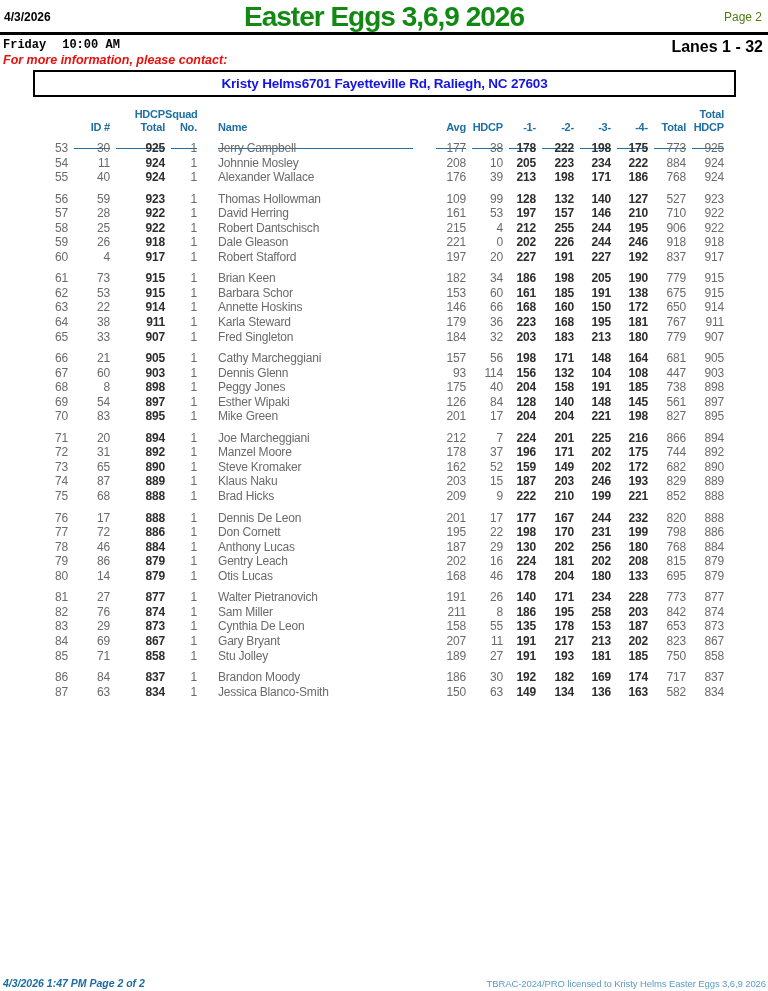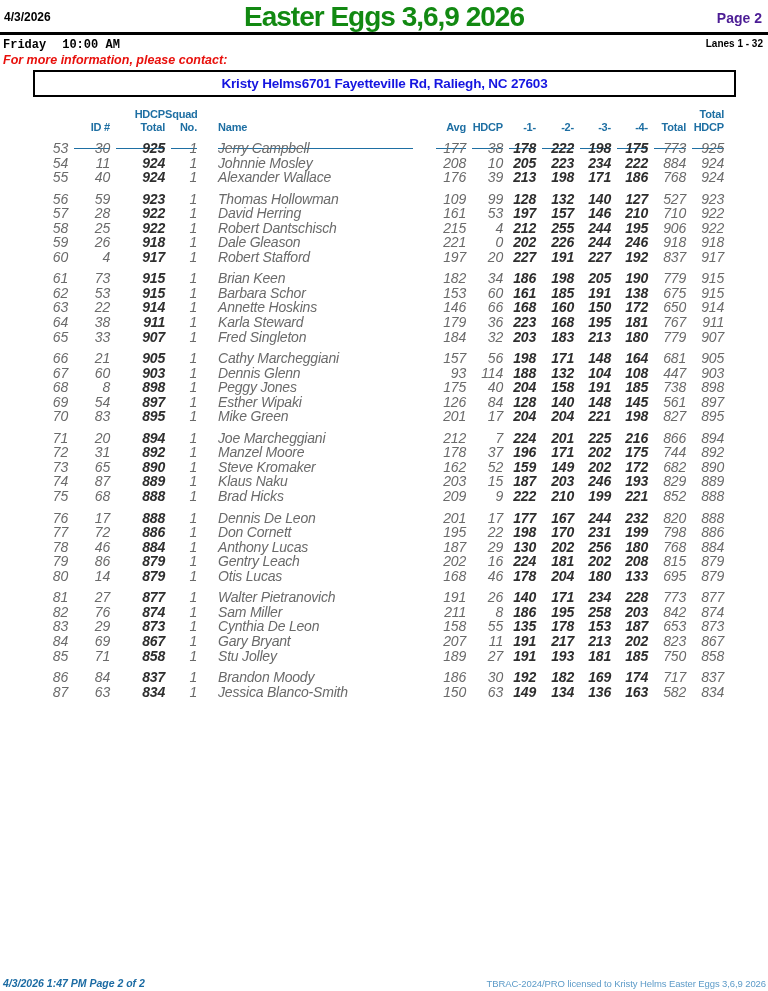--- a/index.html
+++ b/index.html
@@ -2,49 +2,49 @@
 <html><head>
 <meta charset="utf-8">
 <style>
   html,body{margin:0;padding:0;background:#fff;}
   .page{
     position:relative;width:768px;height:991px;background:#ffffff;overflow:hidden;
     font-family:"Liberation Sans",sans-serif;
   }
   
   .date-top{position:absolute;left:4px;top:10px;font-size:12px;font-weight:bold;color:#000;}
-  .page-label{position:absolute;right:6px;top:10px;font-size:14px;font-weight:bold;color:#4c1d95;}
+  .page-label{position:absolute;right:6px;top:10px;font-size:12px;font-weight:normal;color:#4d7c0f;}
   .title{
     position:absolute;left:0;top:1px;width:768px;text-align:center;
     font-size:28px;font-weight:bold;color:#128912;letter-spacing:-1px;
   }
   .title-rule{position:absolute;left:0;top:32px;width:768px;height:3px;background:#000;}
   .day-time{position:absolute;left:3px;top:38px;font-size:12px;font-weight:bold;color:#000;font-family:Liberation Mono, monospace;}
   .day-time .time{margin-left:16px;}
-  .lanes{position:absolute;right:5px;top:38px;font-size:10px;font-weight:bold;color:#000;}
+  .lanes{position:absolute;right:5px;top:38px;font-size:16px;font-weight:bold;color:#000;}
   .contact-label{
     position:absolute;left:3px;top:53px;font-size:12.5px;font-weight:bold;font-style:italic;color:#e8100c;
   }
   .contact-box{
     position:absolute;left:33px;top:70px;width:699px;height:23px;border:2px solid #000;background:#fff;
     display:flex;align-items:center;justify-content:center;
     color:#1515e0;font-size:13.5px;font-weight:bold;letter-spacing:-0.2px;
   }
   
   .thead{
     position:absolute;left:40px;top:108px;width:684px;display:flex;align-items:flex-end;
     color:#1e6fa3;font-size:11px;font-weight:bold;letter-spacing:-0.2px;
   }
   .hc{display:flex;flex-direction:column;justify-content:flex-end;}
   .h1,.h2{height:13px;line-height:13px;text-align:right;white-space:nowrap;}
   .u{border-bottom:1.5px solid #1e6fa3;padding-bottom:14px;margin-left:6px;}
   .hc.name .h2{text-align:left;}
   .hc.name .u{margin-left:0;margin-right:17px;}
   .rows{position:absolute;left:40px;top:141px;width:684px;}
-  .row{display:flex;height:14.55px;line-height:14.55px;font-size:14px;color:#6a6a6a;letter-spacing:-0.2px;white-space:nowrap;font-style:italic;}
+  .row{display:flex;height:14.55px;line-height:14.55px;font-size:12px;color:#6a6a6a;letter-spacing:-0.2px;white-space:nowrap;}
   .row .cell{text-align:right;overflow:visible;}
   .row .cell.left{text-align:left;}
   .row .b{font-weight:bold;color:#2e2e2e;}
   .spacer{height:7px;}
   .c-rank{width:28px;} .c-id{width:42px;} .c-hdcpt{width:55px;} .c-squad{width:32px;}
   .c-name{width:212px;padding-left:21px;}
   .c-avg{width:36px;} .c-hdcp{width:37px;}
   .c-g1{width:33px;} .c-g2{width:38px;} .c-g3{width:37px;} .c-g4{width:37px;}
   .c-total{width:38px;} .c-thdcp{width:38px;}
   
@@ -337,21 +337,21 @@
         <span class="cell c-thdcp">905</span>
       </div>
       <div class="row">
         <span class="cell c-rank">67</span>
         <span class="cell c-id">60</span>
         <span class="cell c-hdcpt b">903</span>
         <span class="cell c-squad">1</span>
         <span class="cell c-name left">Dennis Glenn</span>
         <span class="cell c-avg">93</span>
         <span class="cell c-hdcp">114</span>
-        <span class="cell c-g1 b">188</span>
+        <span class="cell c-g1 b">156</span>
         <span class="cell c-g2 b">132</span>
         <span class="cell c-g3 b">104</span>
         <span class="cell c-g4 b">108</span>
         <span class="cell c-total">447</span>
         <span class="cell c-thdcp">903</span>
       </div>
       <div class="row">
         <span class="cell c-rank">68</span>
         <span class="cell c-id">8</span>
         <span class="cell c-hdcpt b">898</span>

